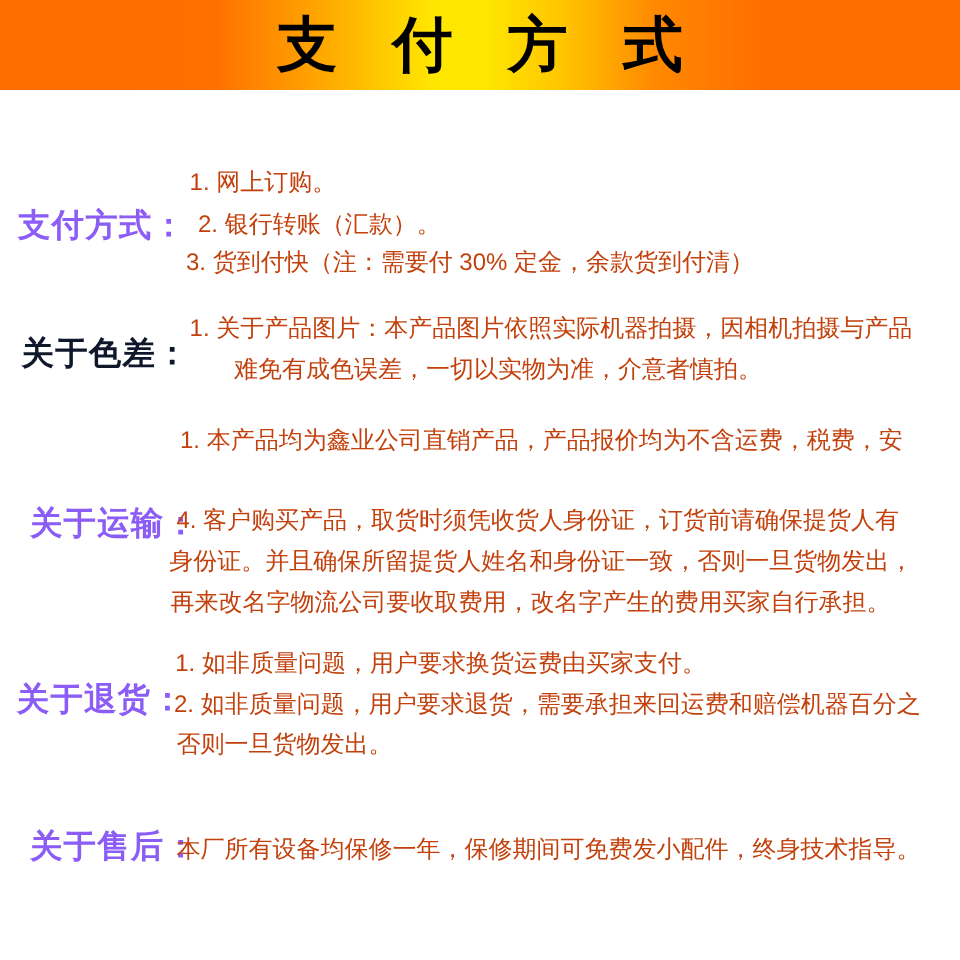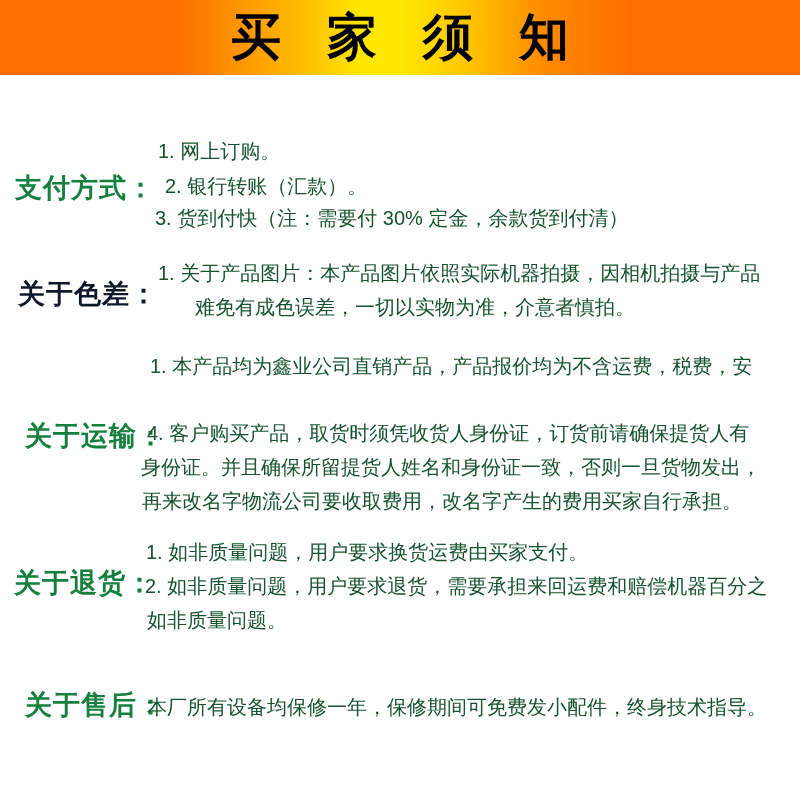--- a/index.html
+++ b/index.html
@@ -25,59 +25,59 @@
     font-size:50px;font-weight:bold;color:#000000;
     letter-spacing:46px;
     padding-left:46px; 
     box-sizing:border-box;
     white-space:nowrap;
   }
   
   .sec-label{
     position:absolute;
     font-size:27px;font-weight:bold;
-    color:#15803d;
+    color:#8b5cf6;
     white-space:nowrap;
     letter-spacing:1px;
   }
   .sec-label.alt-blue{color:#0f172a;}
   
   .line{
     position:absolute;
     font-size:20px;
-    color:#14532d;
+    color:#c2410c;
     white-space:nowrap;
     letter-spacing:0px;
   }
 </style>
 </head>
 <body>
 
 <div id="stage">
 
   <div id="banner">
-    <div id="banner-title">买家须知</div>
+    <div id="banner-title">支付方式</div>
   </div>
 
   <div class="sec-label" style="left:15px;top:170px;">支付方式：</div>
   <div class="line" style="left:158px;top:138px;">1. 网上订购。</div>
   <div class="line" style="left:165px;top:173px;">2. 银行转账（汇款）。</div>
   <div class="line" style="left:155px;top:205px;">3. 货到付快（注：需要付 30% 定金，余款货到付清）</div>
 
   <div class="sec-label alt-blue" style="left:18px;top:276px;">关于色差：</div>
   <div class="line" style="left:148px;top:260px;margin-left:10px;">1. 关于产品图片：本产品图片依照实际机器拍摄，因相机拍摄与产品</div>
   <div class="line" style="left:167px;top:294px;margin-left:28px;">难免有成色误差，一切以实物为准，介意者慎拍。</div>
 
   <div class="sec-label" style="left:25px;top:418px;">关于运输：</div>
   <div class="line" style="left:150px;top:353px;">1. 本产品均为鑫业公司直销产品，产品报价均为不含运费，税费，安</div>
   <div class="line" style="left:147px;top:420px;">4. 客户购买产品，取货时须凭收货人身份证，订货前请确保提货人有</div>
   <div class="line" style="left:142px;top:488px;">再来改名字物流公司要收取费用，改名字产生的费用买家自行承担。</div>
   <div class="line" style="left:141px;top:454px;">身份证。并且确保所留提货人姓名和身份证一致，否则一旦货物发出，</div>
 
   <div class="sec-label" style="left:14px;top:565px;">关于退货：</div>
   <div class="line" style="left:146px;top:539px;">1. 如非质量问题，用户要求换货运费由买家支付。</div>
   <div class="line" style="left:145px;top:573px;">2. 如非质量问题，用户要求退货，需要承担来回运费和赔偿机器百分之</div>
-  <div class="line" style="left:147px;top:607px;">如非质量问题。</div>
+  <div class="line" style="left:147px;top:607px;">否则一旦货物发出。</div>
 
   <div class="sec-label" style="left:25px;top:687px;">关于售后：</div>
   <div class="line" style="left:147px;top:694px;">本厂所有设备均保修一年，保修期间可免费发小配件，终身技术指导。</div>
 
 </div>
 
 </body></html>

